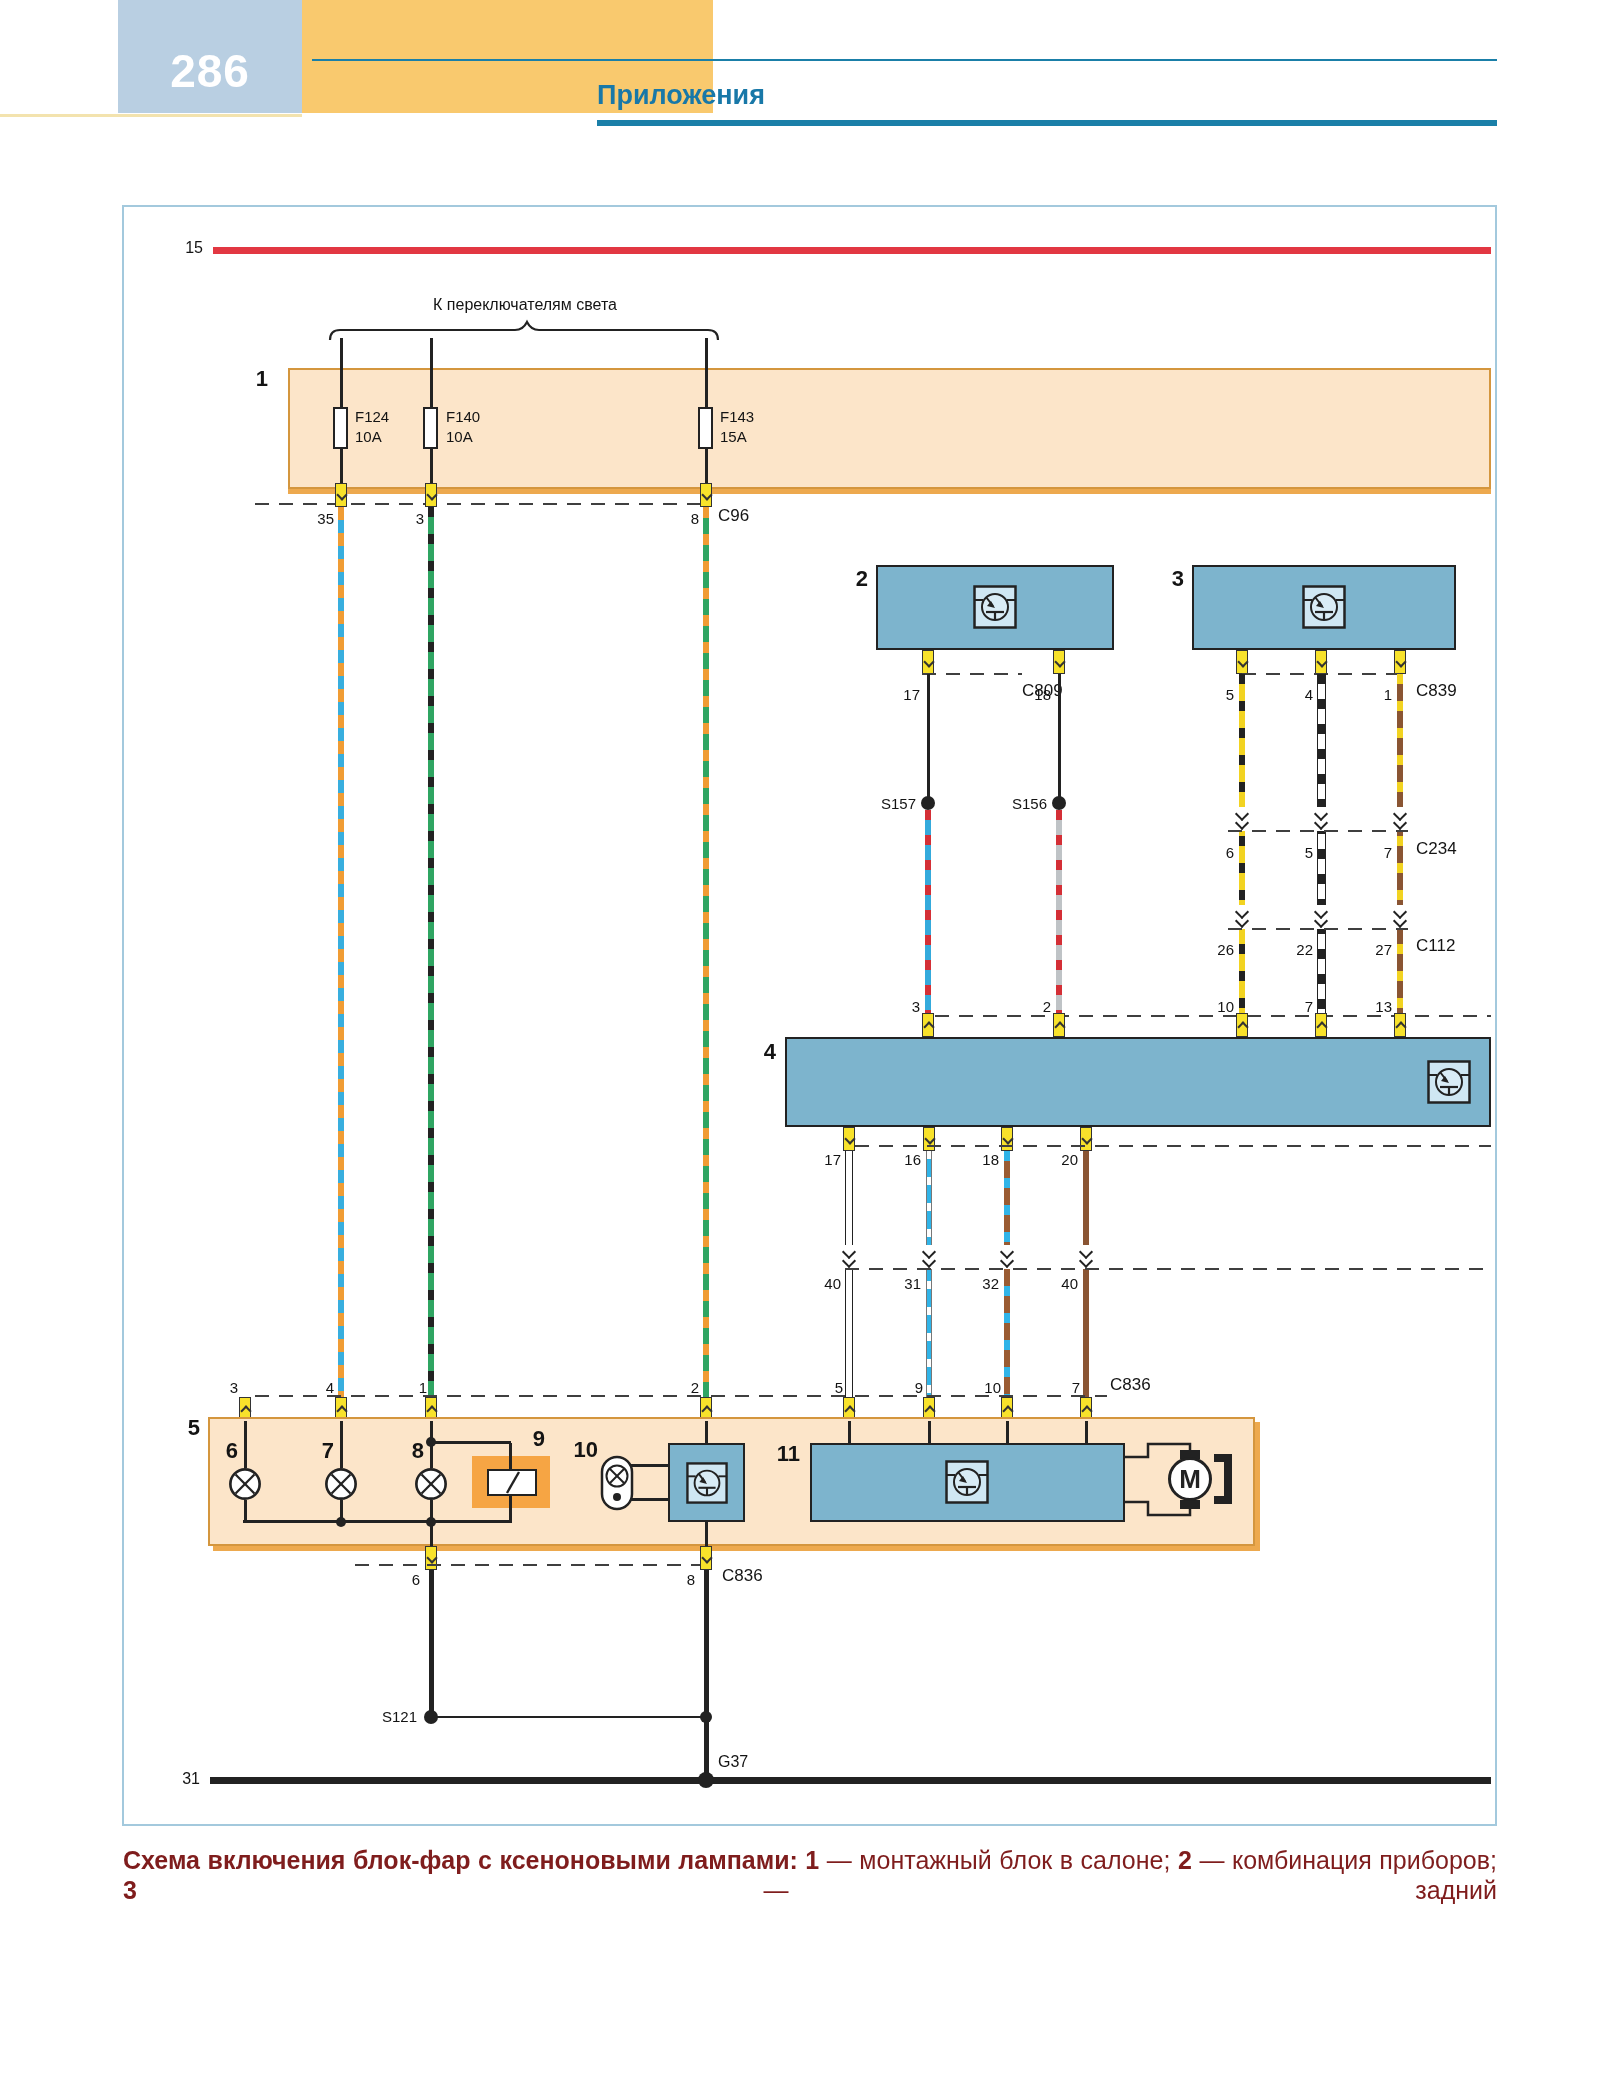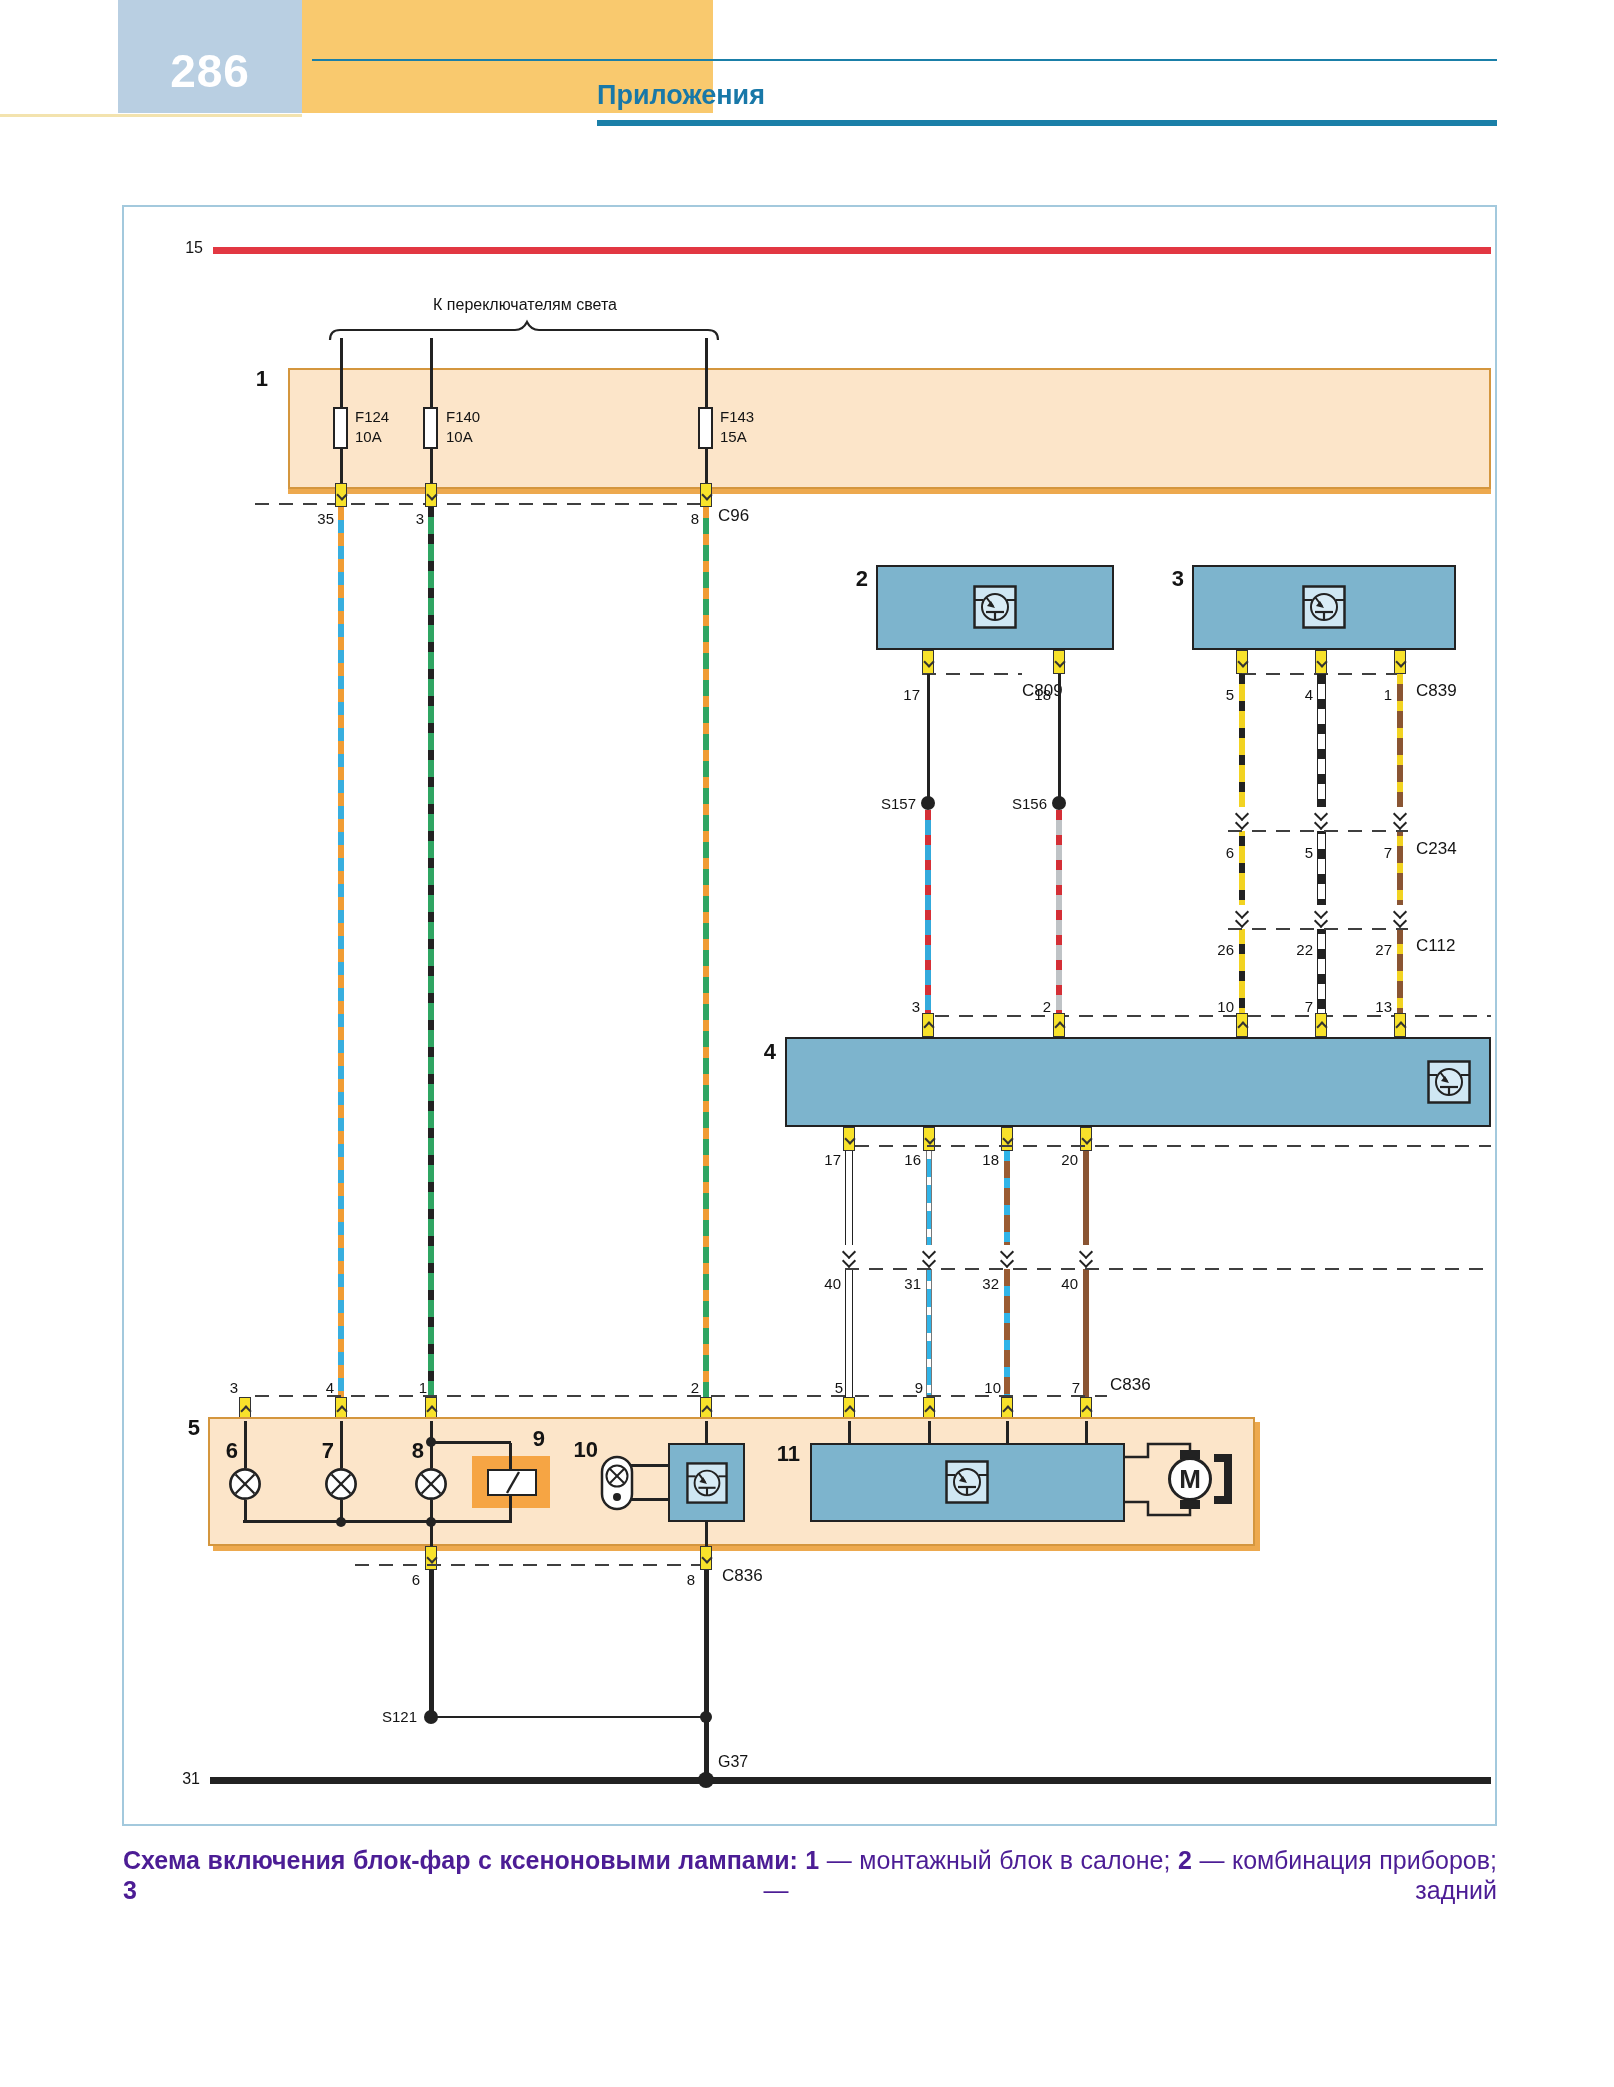--- a/index.html
+++ b/index.html
@@ -46,21 +46,21 @@
   .w-cr{background:repeating-linear-gradient(to bottom,#d42f36 0 10px,#34aadc 10px 25px);}
   .w-gr{background:repeating-linear-gradient(to bottom,#d42f36 0 10px,#bfc3c6 10px 25px);}
   .w-yk{background:repeating-linear-gradient(to bottom,#222 0 10px,#f2d321 10px 27px);}
   .w-wk{background:repeating-linear-gradient(to bottom,#222 0 10px,#fff 10px 25px);border-left:1.5px solid #222;border-right:1.5px solid #222;box-sizing:border-box;width:9px;}
   .w-by{background:repeating-linear-gradient(to bottom,#f2d321 0 10px,#8a5533 10px 27px);}
   .w-wht{background:#fff;border-left:1.5px solid #222;border-right:1.5px solid #222;box-sizing:border-box;width:8px;}
   .w-cw{background:repeating-linear-gradient(to bottom,#fff 0 8px,#30b4e8 8px 26px);border-left:1px solid #777;border-right:1px solid #777;box-sizing:border-box;}
   .w-bc{background:repeating-linear-gradient(to bottom,#30b4e8 0 10px,#9a5b32 10px 27px);}
   .w-br{background:#8a5533;}
   
-  .caption{position:absolute;left:123px;top:1845px;width:1374px;color:#4c1d95;
+  .caption{position:absolute;left:123px;top:1845px;width:1374px;color:#7f1d1d;
            font-size:25px;line-height:30px;}
   .cap-line{text-align:justify;text-align-last:justify;}
   .cap-line .b{font-weight:bold;}
 </style>
 </head>
 <body>
 
 <svg width="0" height="0" style="position:absolute">
   <defs>
     <symbol id="tr" viewBox="0 0 44 44">

